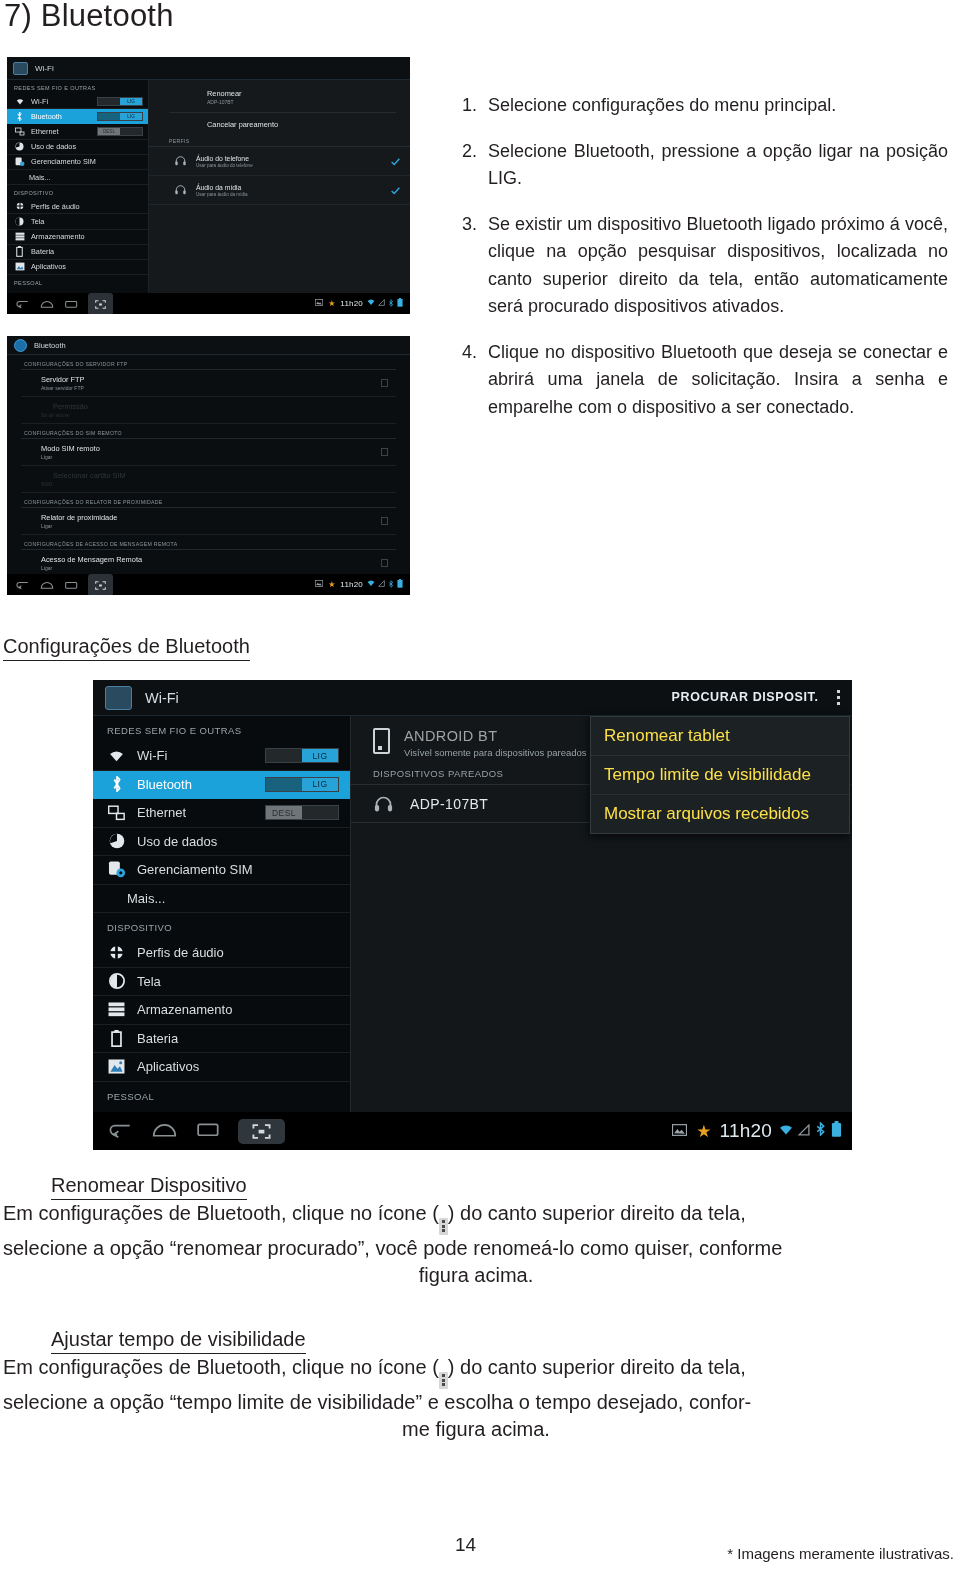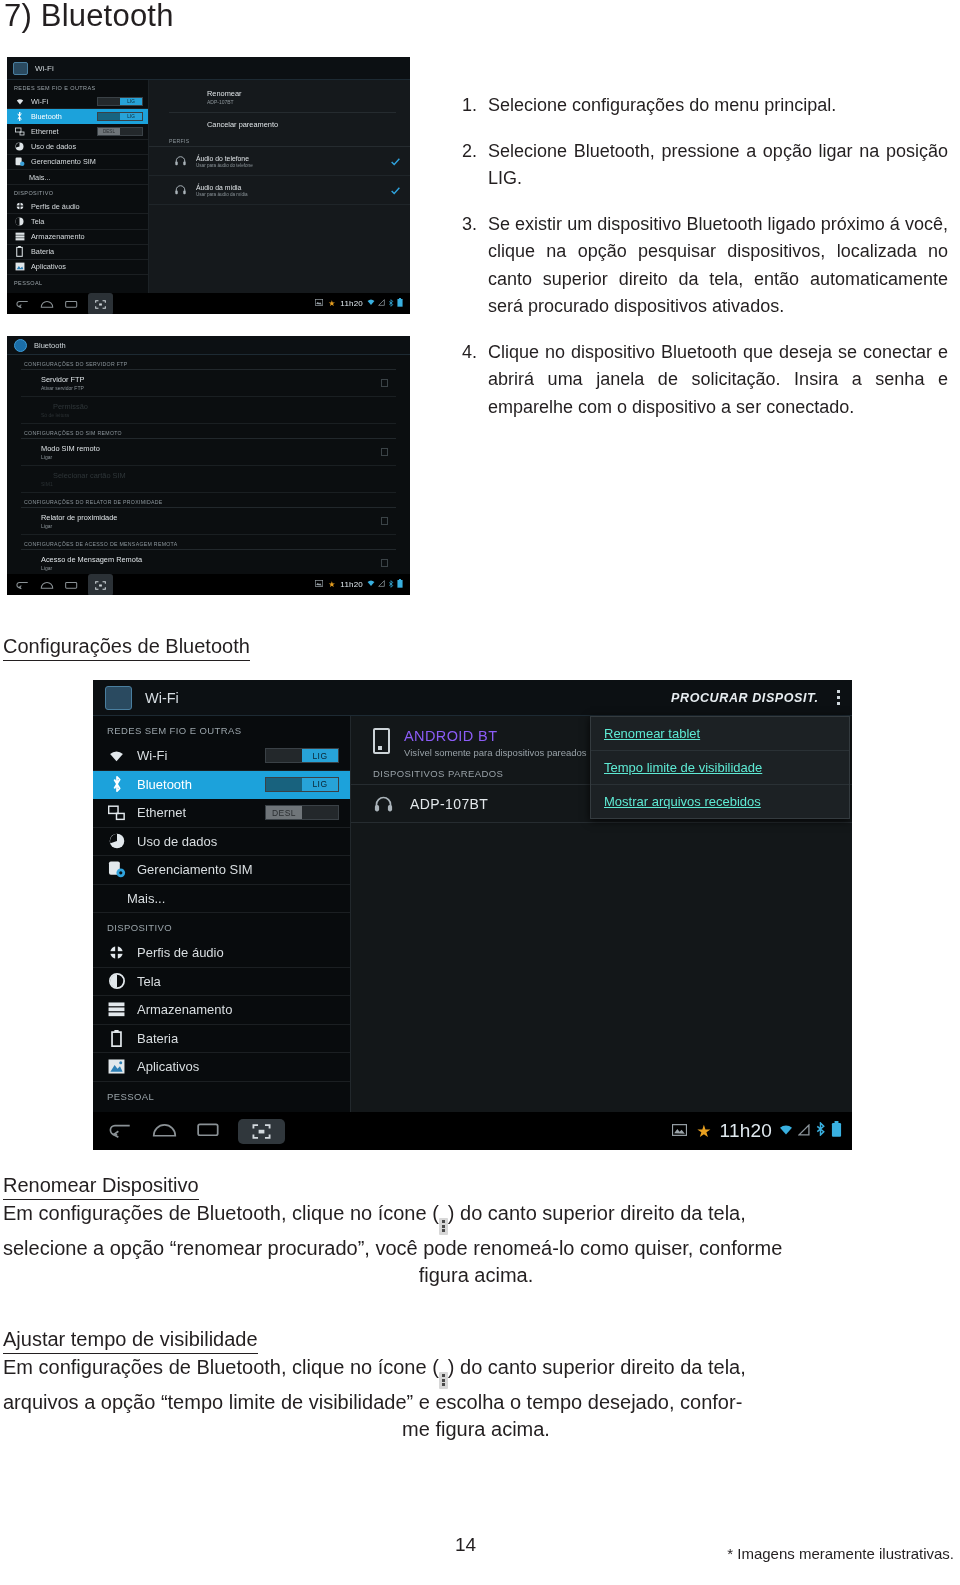--- a/index.html
+++ b/index.html
@@ -73,50 +73,50 @@
     font-size:20px;line-height:26px;border-bottom:1.4px solid #231f20;
     display:inline-block;padding-bottom:1px;
   }
   #cap-bt{position:absolute;left:3px;top:633px;}
 
   
   #shot3{left:93px;top:680px;width:759px;height:470px;}
   #shot3 .sbar{height:36px;padding-left:12px;}
   #shot3 .sbar-icon{width:27px;height:24px;border-radius:3px;margin-right:13px;}
   #shot3 .sbar-title{font-size:14.5px;color:#d7dee3;}
-  #shot3 .topright{margin-left:auto;display:flex;align-items:flex-end;padding-right:12px;font-style:italic;}
+  #shot3 .topright{margin-left:auto;display:flex;align-items:flex-start;padding-right:12px;}
   #shot3 .search-lbl{font-size:12.5px;color:#e7edf1;letter-spacing:.6px;font-weight:bold;}
   #shot3 .kebab{margin-left:18px;display:flex;flex-direction:column;gap:2.5px;}
   #shot3 .kebab i{width:3.5px;height:3.5px;background:#cfd7dc;display:block;}
   #shot3 .side{position:absolute;left:0;top:36px;width:258px;bottom:38px;background:#080b0d;border-right:1px solid #22282c;overflow:hidden;}
   #shot3 .main{position:absolute;left:258px;top:36px;right:0;bottom:38px;background:#131719;}
   #shot3 .sect-hdr{font-size:9.5px;padding:9px 0 6px 14px;color:#9aa4aa;}
   #shot3 .row{height:28.5px;padding-left:14px;font-size:13px;color:#d9dee1;}
   #shot3 .row.sel{background:#1ca2db;color:#ffffff;border-bottom-color:#1ca2db;}
   #shot3 .row.plain{padding-left:34px;}
   #shot3 .ico{width:19px;height:19px;margin-right:11px;flex:none;display:flex;align-items:center;justify-content:center;}
   #shot3 .toggle{width:74px;height:15px;margin-left:auto;margin-right:11px;font-size:8.5px;letter-spacing:.5px;}
   #shot3 .navbar{height:38px;padding-left:14px;align-items:center;}
   #shot3 .dev-hdr{display:flex;align-items:flex-start;padding:12px 0 8px 22px;}
   #shot3 .dev-hdr .ph{width:17px;height:26px;border:2px solid #cdd4d8;border-radius:2px;flex:none;margin-right:14px;position:relative;}
   #shot3 .dev-hdr .ph:after{content:"";position:absolute;left:3px;bottom:2px;width:4px;height:4px;background:#cdd4d8;}
-  #shot3 .dev-hdr .n{font-size:14.5px;color:#8b5cf6;letter-spacing:.4px;}
+  #shot3 .dev-hdr .n{font-size:14.5px;color:#a3a3a3;letter-spacing:.4px;}
   #shot3 .dev-hdr .d{font-size:9.5px;color:#99a2a8;margin-top:3px;}
   #shot3 .paired-hdr{font-size:9.5px;color:#99a2a8;letter-spacing:.4px;padding:2px 0 5px 22px;border-bottom:1px solid #262c30;}
   #shot3 .paired{display:flex;align-items:center;height:38px;padding-left:22px;border-bottom:1px solid #262c30;}
   #shot3 .paired .hp{width:21px;height:16px;margin-right:16px;flex:none;}
   #shot3 .paired .n{font-size:14px;color:#e3e8eb;letter-spacing:.4px;}
   
   #shot3 .menu{position:absolute;right:2px;top:36px;width:260px;background:#1c2124;border:1px solid #343b3f;box-shadow:0 2px 8px rgba(0,0,0,.8);}
-  #shot3 .menu .mi{padding:9px 0 9px 13px;font-size:13px;color:#5eead4;border-bottom:1px solid #2a3135;white-space:nowrap;text-decoration:underline;}
+  #shot3 .menu .mi{padding:9px 0 9px 13px;font-size:17px;color:#fde047;border-bottom:1px solid #2a3135;white-space:nowrap;}
   #shot3 .menu .mi:last-child{border-bottom:none;}
 
   
   .blk{position:absolute;width:946px;left:3px;}
-  .blk .h{font-size:20px;line-height:27px;border-bottom:1.4px solid #231f20;display:inline-block;padding-bottom:0;}
+  .blk .h{font-size:20px;line-height:27px;border-bottom:1.4px solid #231f20;display:inline-block;padding-bottom:0;margin-left:48px;}
   .blk p{margin:0;font-size:20px;line-height:27px;text-align:justify;text-justify:inter-word;}
   .blk p.last{text-align:center;}
   #blk1{top:1172px;}
   #blk2{top:1326px;}
   .dotsico{display:inline-flex;flex-direction:column;justify-content:center;align-items:center;
     width:9px;height:17px;background:#d7d7d7;vertical-align:-3px;gap:1.5px;border-radius:1px;}
   .dotsico i{width:3px;height:3px;background:#4a4a4a;display:block;}
 
   
   .pageno{position:absolute;left:455px;top:1534px;font-size:19px;color:#231f20;}
@@ -743,18 +743,18 @@
 
 <div class="blk" id="blk2">
   <div class="h">Ajustar tempo de visibilidade</div>
   <p>
     <span>Em configurações de Bluetooth, clique no ícone (</span><span class="dotsico">
         <i></i>
         <i></i>
         <i></i>
       </span><span>) do canto superior direito da tela,</span>
   </p>
-  <p>arquivos a opção “tempo limite de visibilidade” e escolha o tempo desejado, confor-</p>
+  <p>selecione a opção “tempo limite de visibilidade” e escolha o tempo desejado, confor-</p>
   <p class="last">me figura acima.</p>
 </div>
 
 <div class="pageno">14</div>
 <div class="footnote">* Imagens meramente ilustrativas.</div>
 
 </body></html>

